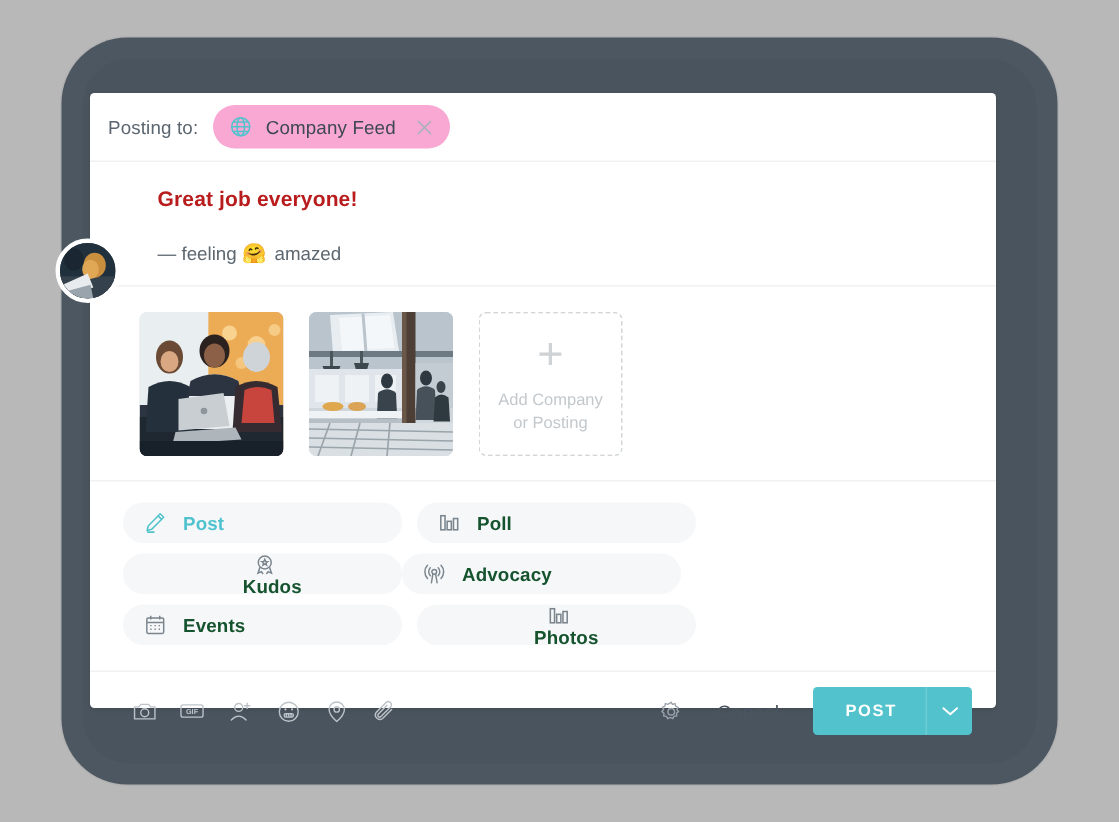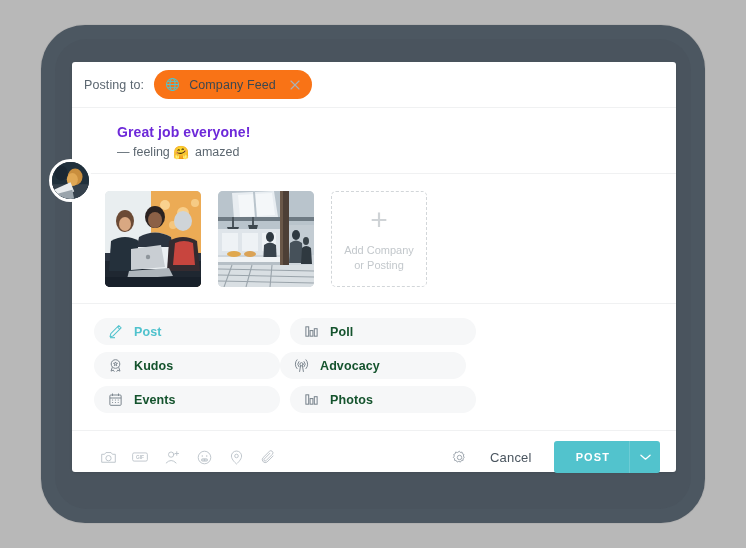--- a/index.html
+++ b/index.html
@@ -31,21 +31,21 @@
     top: 14px;
     right: 14px;
     bottom: 14px;
     border-radius: 32px;
     background: #4a545e;
   }
 
   
   #composer-card {
     position: absolute;
-    left: 72px;
+    left: 60px;
     top: 62px;
     width: 604px;
     height: 410px;
     background: #ffffff;
     border-radius: 3px;
     overflow: visible;
     box-shadow: 0 1px 3px rgba(0,0,0,0.10);
   }
 
   
@@ -60,21 +60,21 @@
   #posting-to-label {
     font-size: 12.5px;
     color: #5b6670;
     margin-right: 10px;
     letter-spacing: 0.1px;
   }
   #audience-chip {
     display: flex;
     align-items: center;
     height: 29px;
-    background: #f97316;
+    background: #f9a8d4;
     border-radius: 16px;
     padding: 0 6px 0 11px;
   }
   #globe-icon { display:flex; align-items:center; margin-right: 9px; }
   #audience-chip-label {
     font-size: 12.5px;
     color: #3d4850;
     margin-right: 10px;
     letter-spacing: 0.1px;
   }
@@ -100,29 +100,28 @@
     border-radius: 50%;
     border: 3px solid #ffffff;
     background: #2e3b47;
     overflow: hidden;
     box-sizing: border-box;
   }
   #avatar-img { width: 100%; height: 100%; display:block; }
   #post-text {
     font-size: 14px;
     font-weight: bold;
-    color: #6d28d9;
+    color: #b91c1c;
     letter-spacing: 0.1px;
   }
   #feeling-line {
-    margin-top: 5px;
+    margin-top: 22px;
     font-size: 12.5px;
     color: #5c6770;
     display: flex;
-    align-items: center;
   }
   #feeling-emoji { font-size: 13px; margin: 0 5px 0 4px; line-height: 1; }
 
   
   #attachments-row {
     display: flex;
     padding: 17px 0 16px 33px;
     border-bottom: 1px solid #f0f1f2;
   }
   .thumb {
@@ -172,21 +171,21 @@
     height: 27px;
     background: #f6f7f8;
     border-radius: 14px;
     display: flex;
     align-items: center;
     padding-left: 13px;
     box-sizing: border-box;
     margin: 0 10px 7px 0;
     cursor: pointer;
   }
-  .type-btn:nth-child(3n) { margin-right: 0; }
+  .type-btn:nth-child(3n) { margin-right: 0; flex-direction: column; }
   .type-icon {
     width: 17px;
     display: flex;
     align-items: center;
     justify-content: center;
     margin-right: 10px;
   }
   .type-label {
     font-size: 12.5px;
     font-weight: bold;

